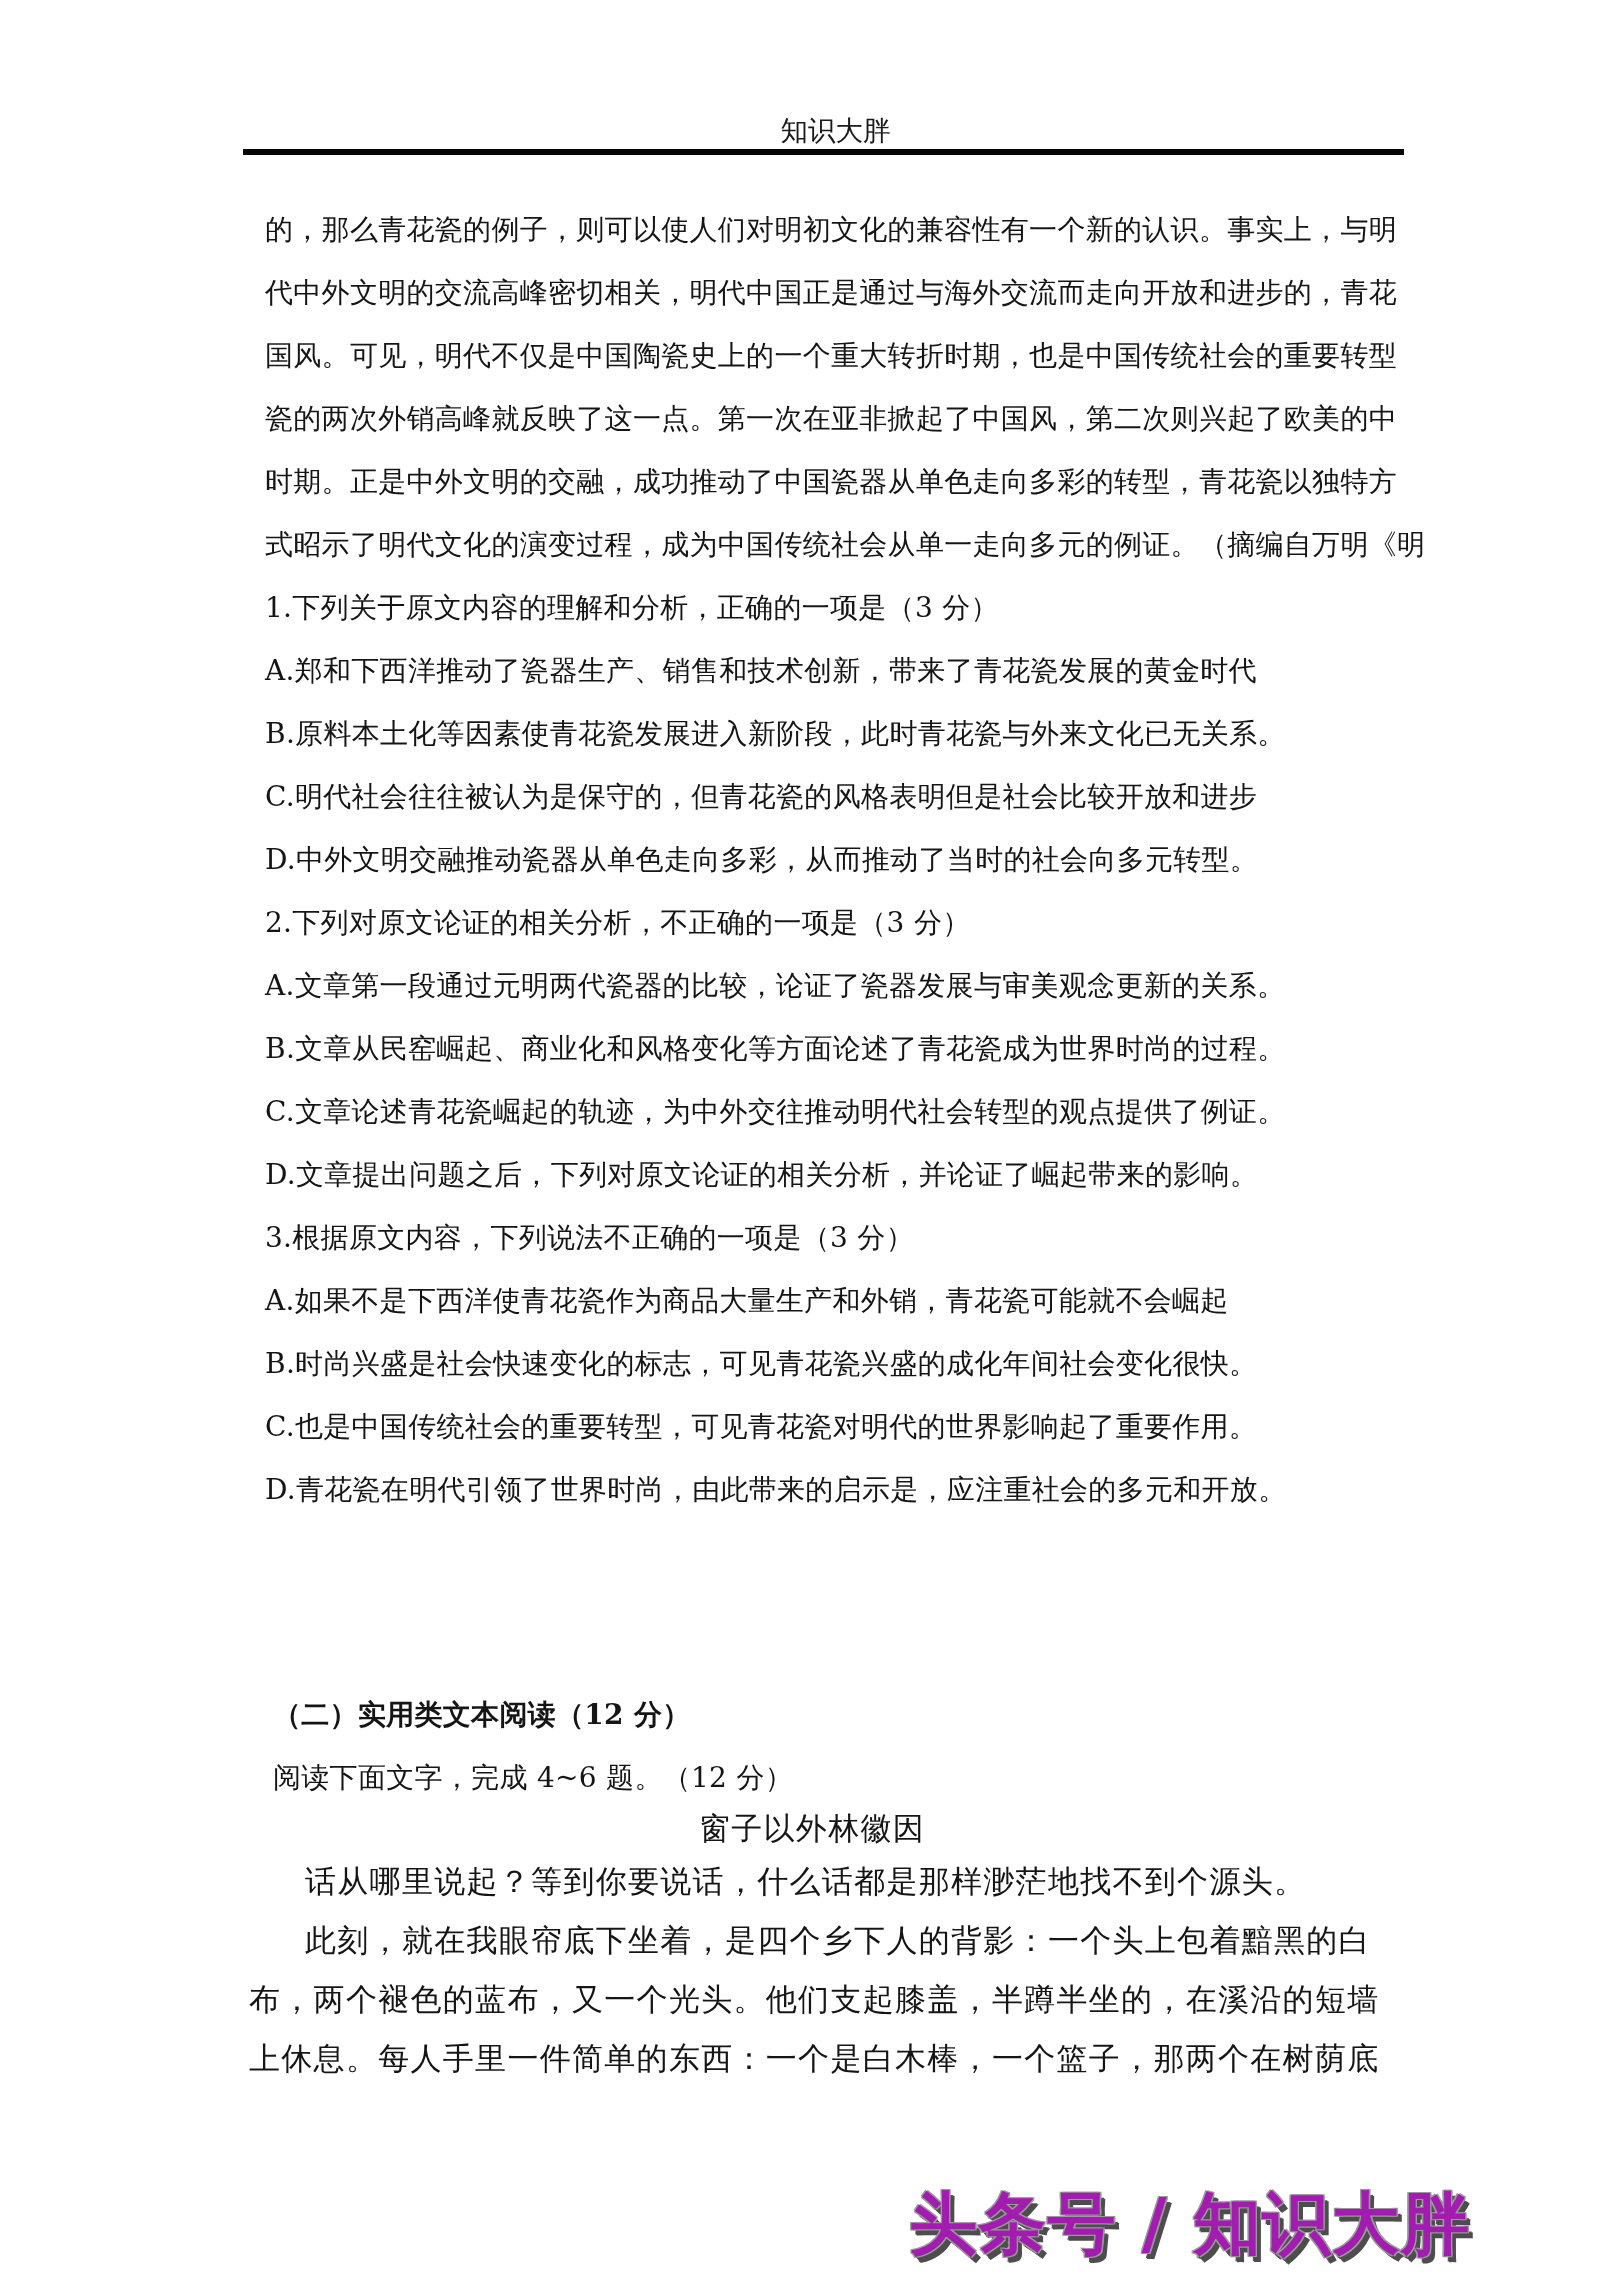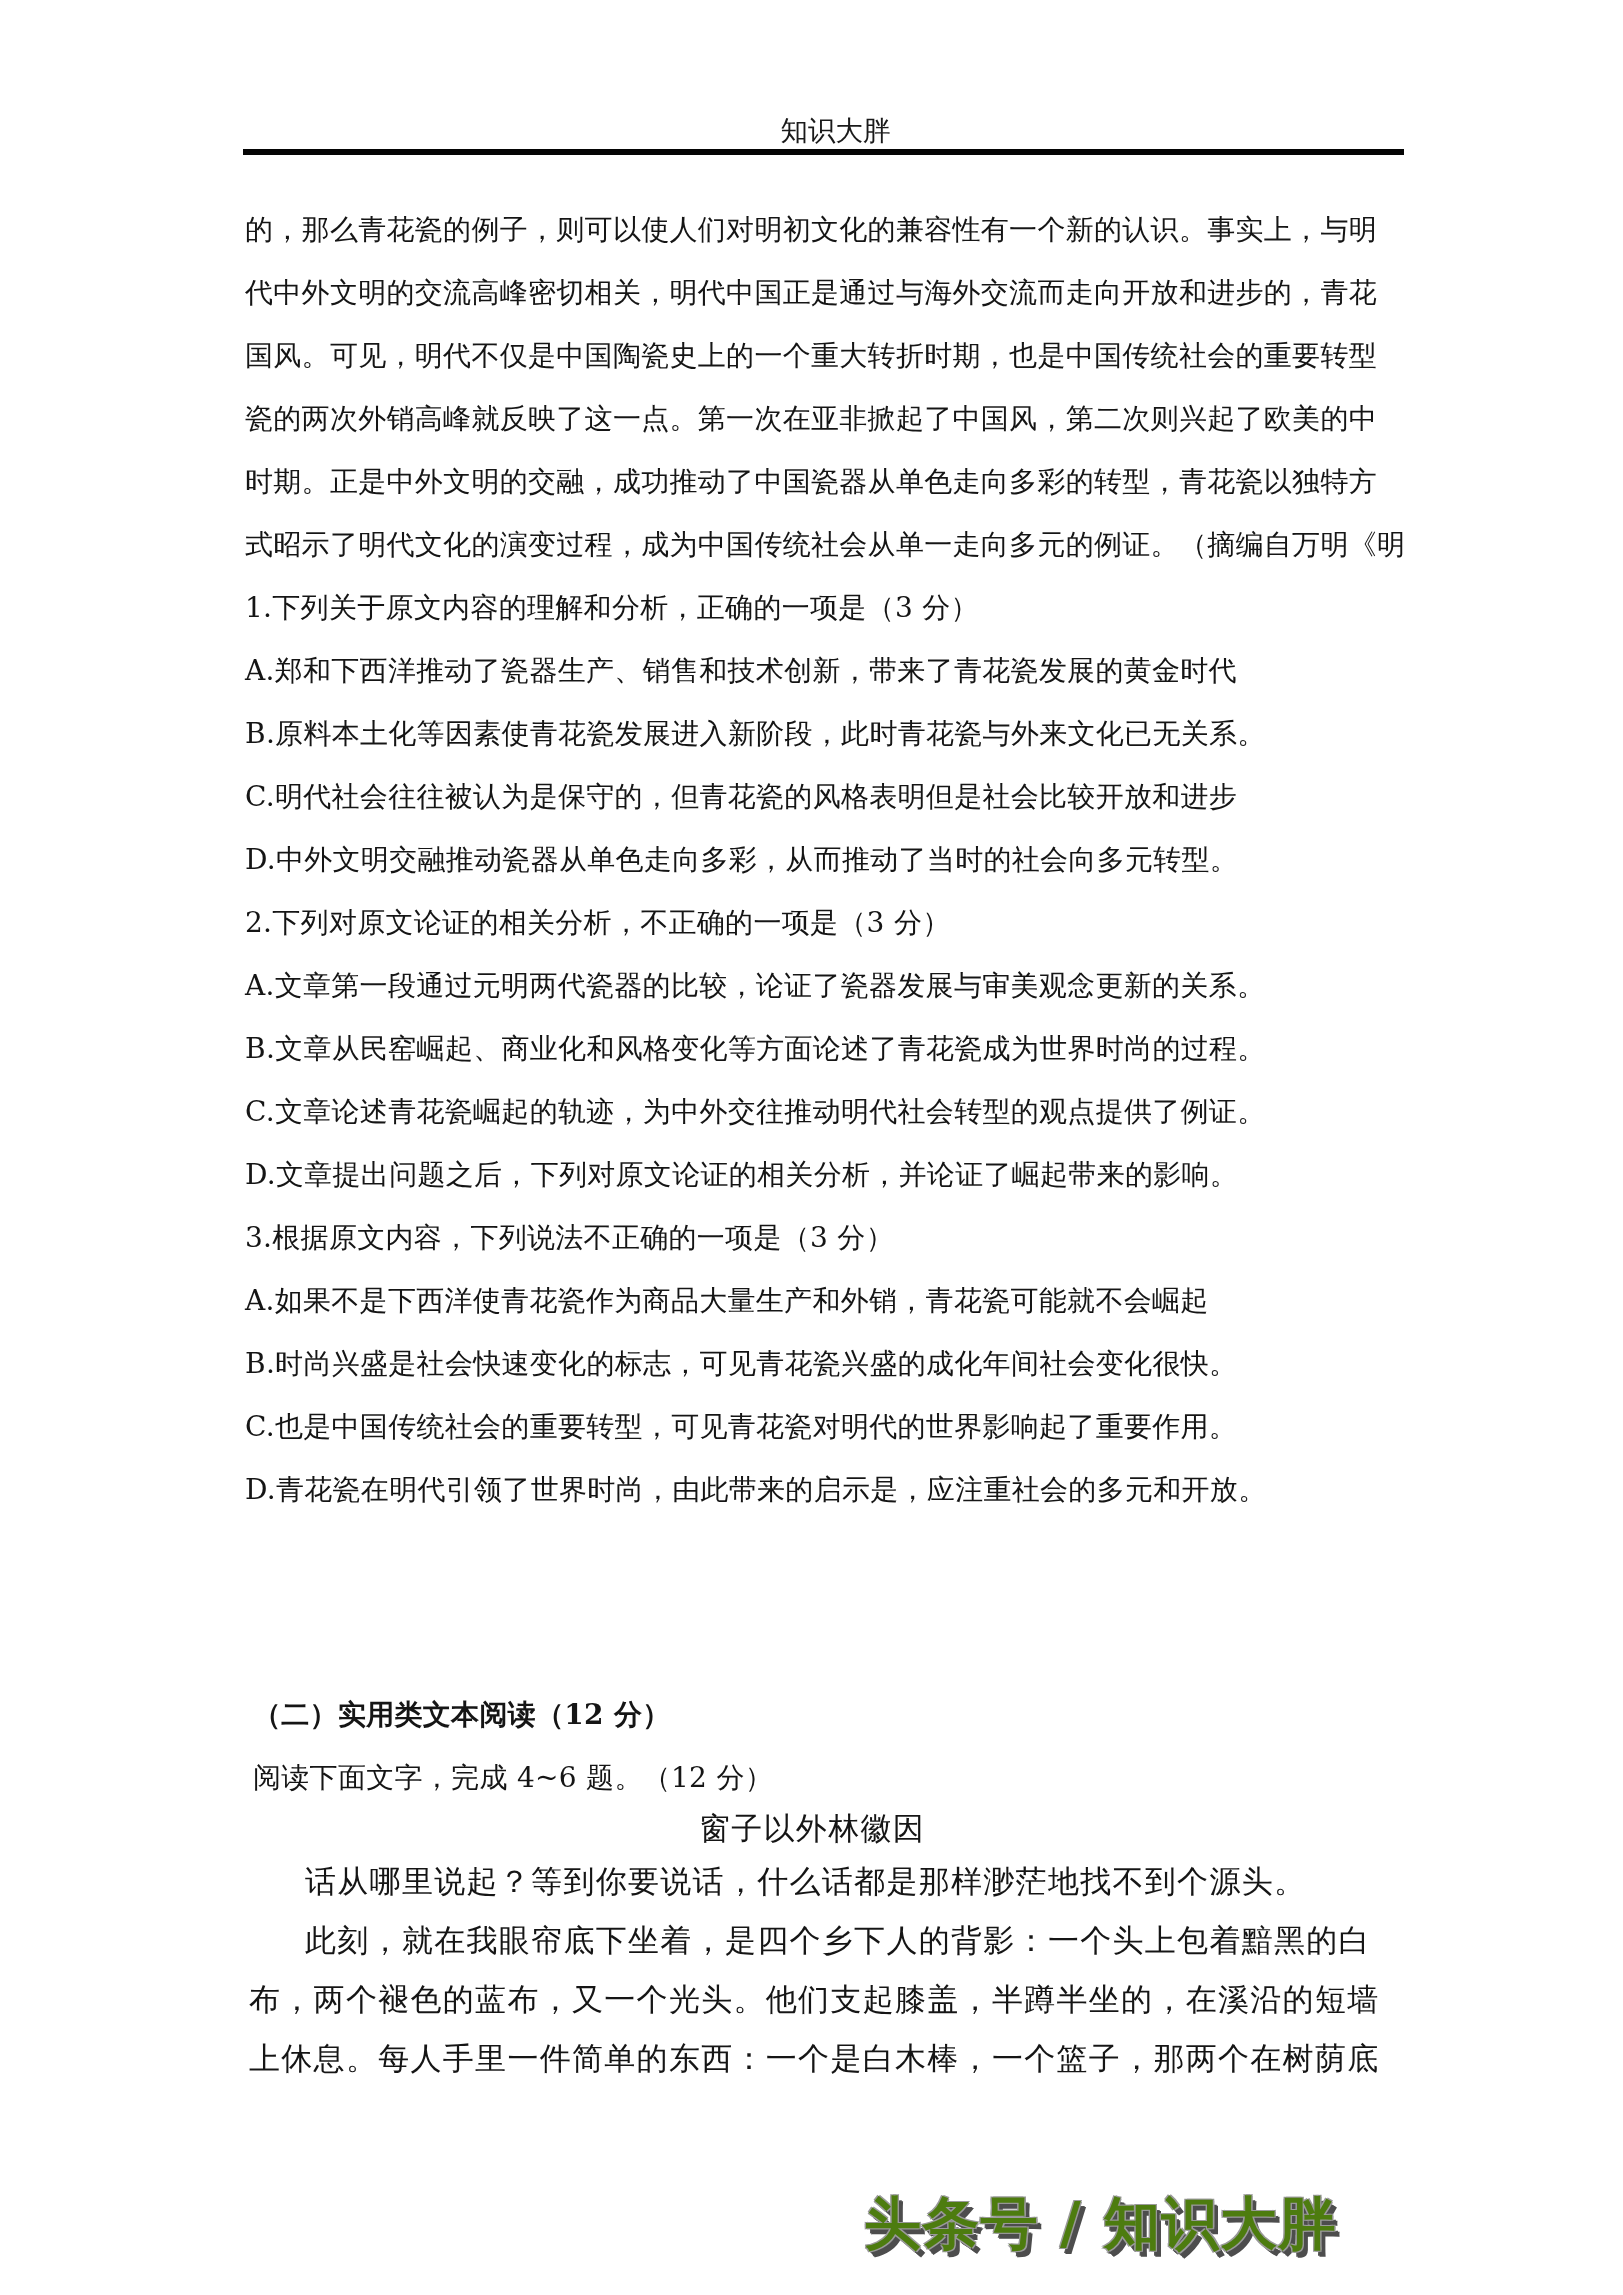--- a/index.html
+++ b/index.html
@@ -20,45 +20,45 @@
   }
   .header-rule{
     position:absolute;left:243px;top:149px;width:1161px;height:5.9px;
     background:#050505;
   }
   
   .block-main{
     position:absolute;left:245px;top:198px;width:1153px;
     font-size:28px;letter-spacing:0.3px;
   }
-  .tline{height:63px;line-height:63px;white-space:nowrap;}
+  .tline{height:63px;line-height:63px;white-space:nowrap;margin-left:20px;}
   
   .block-section{
     position:absolute;left:253px;top:1683px;width:1153px;
     font-size:28px;letter-spacing:0.3px;
   }
   .bold{font-weight:bold;}
   
   .block-essay{
     position:absolute;left:249px;top:1805px;width:1126px;
     font-size:31px;letter-spacing:1.3px;
   }
   .essay-title{
     height:47px;line-height:47px;text-align:center;white-space:nowrap;
   }
   .eline{height:59px;line-height:59px;white-space:nowrap;}
   .indent{text-indent:56px;}
   
   .watermark{
-    position:absolute;left:864px;top:2166px;height:115px;line-height:115px;
+    position:absolute;left:909px;top:2166px;height:115px;line-height:115px;
     font-family:"DejaVu Sans","Liberation Sans",sans-serif;
     font-weight:bold;
-    font-size:57px;
+    font-size:68px;
     letter-spacing:1.3px;
-    color:#4d7c0f;
+    color:#a21caf;
     white-space:nowrap;
     text-shadow:
       -1.3px -1.3px 0 #9a9a9a,
        1.3px -1.3px 0 #9a9a9a,
       -1.3px  1.3px 0 #9a9a9a,
        1.3px  1.3px 0 #9a9a9a,
        5.2px  5.9px 0 #4d4d4d,
        3.9px  4.6px 0 #555555;
   }
 </style>

